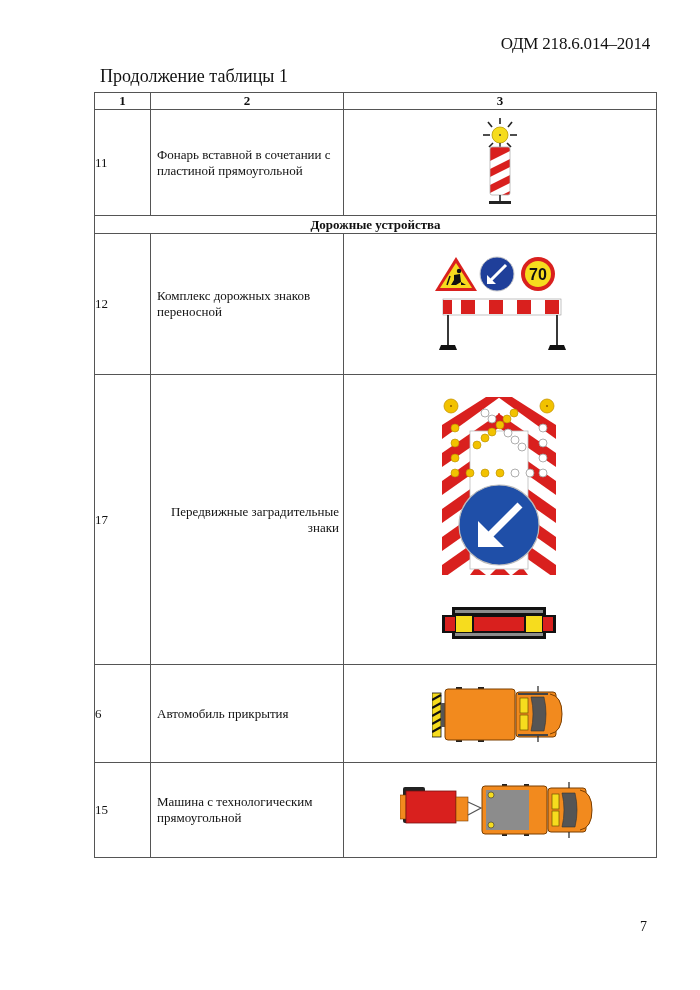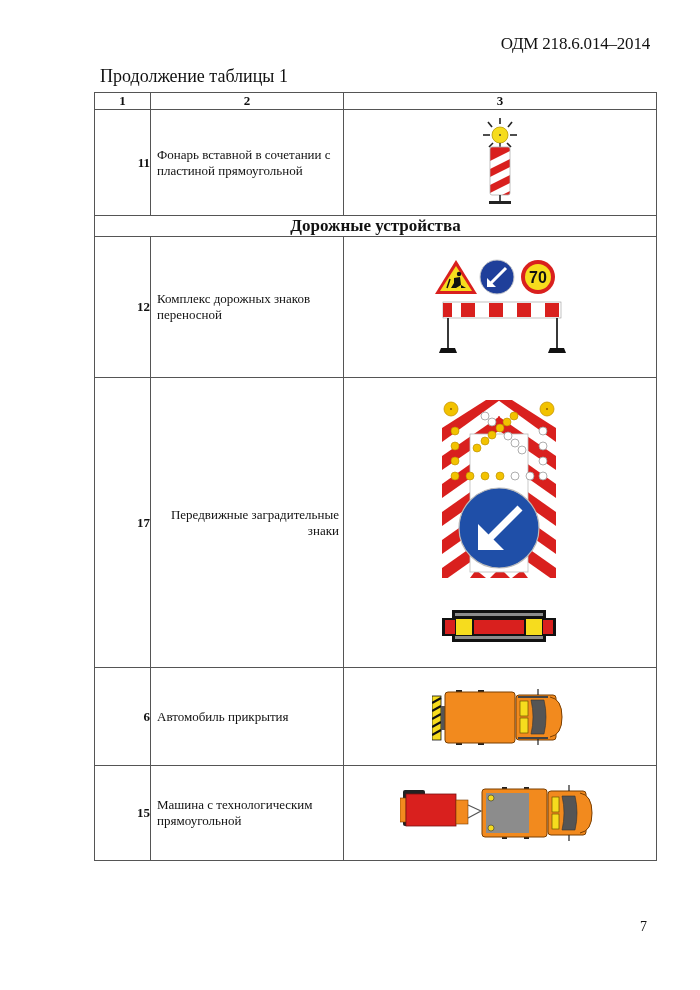--- a/index.html
+++ b/index.html
@@ -18,25 +18,25 @@
     position: absolute; top: 92px; left: 94px; width: 563px;
     border-collapse: collapse; table-layout: fixed;
   }
   table.spec td {
     border: 1px solid #555; padding: 0; vertical-align: middle; font-size: 13px;
   }
   .col1 { width: 56px; }
   .col2 { width: 193px; }
   .col3 { width: 313px; }
   tr.head td { height: 16px; text-align: center; font-weight: bold; font-size: 13px; }
-  td.num { text-align: right; font-size: 13px; font-weight: bold; }
+  td.num { text-align: left; font-size: 13px; }
   td.desc { padding-left: 6px !important; padding-right: 4px !important; line-height: 16px; }
   td.desc.center { text-align: right; }
   td.pic { text-align: center; }
-  tr.section td { height: 17px; text-align: center; font-weight: bold; font-size: 17px; }
+  tr.section td { height: 17px; text-align: center; font-weight: bold; font-size: 13px; }
   .pic svg { display: block; margin: 0 auto; }
   .page-num { position: absolute; top: 919px; left: 640px; font-size: 14px; }
 </style>
 </head>
 <body>
 
 <div class="doc-code">ОДМ 218.6.014–2014</div>
 <div class="continuation">Продолжение таблицы 1</div>
 
 <table class="spec">

